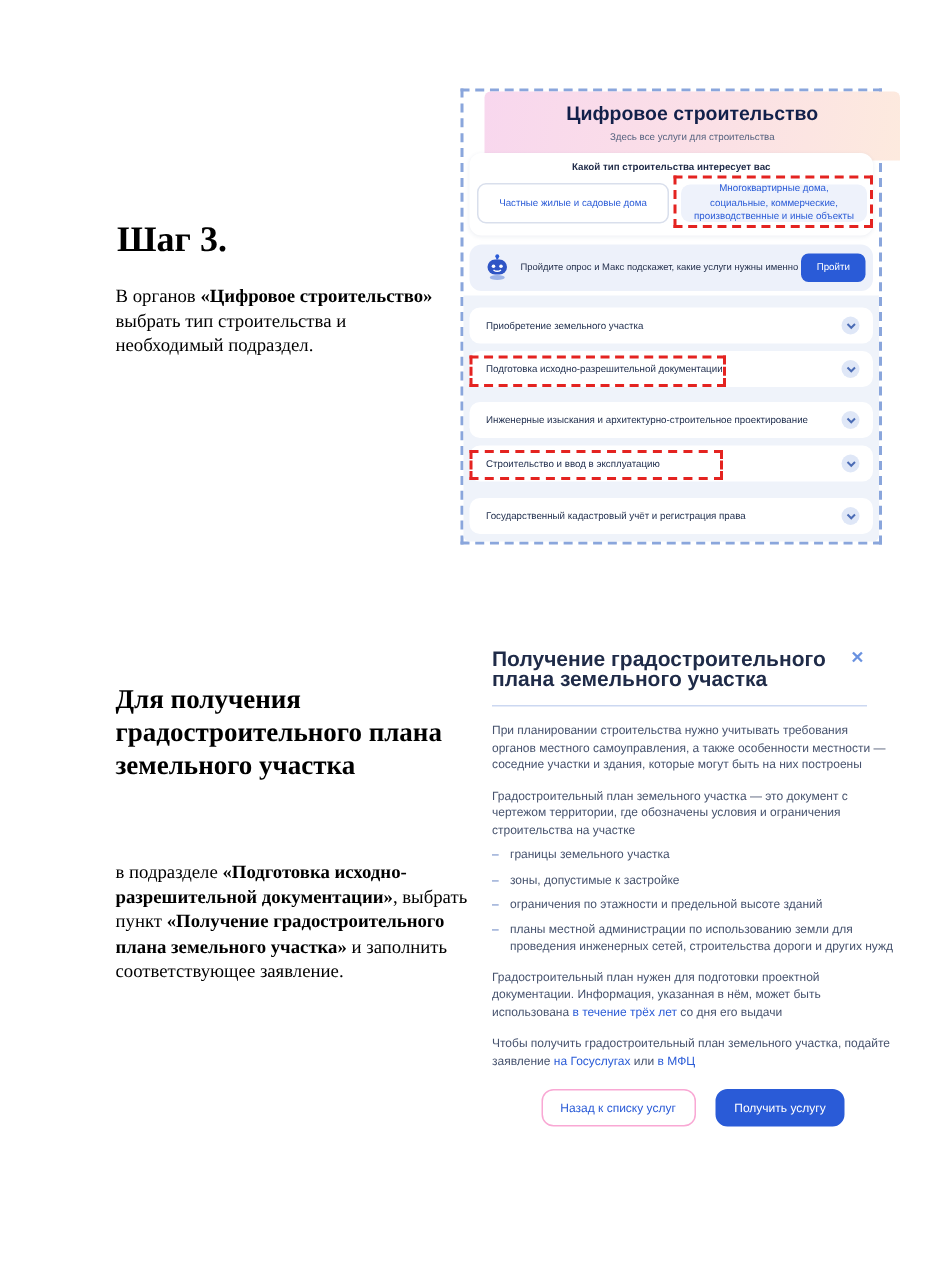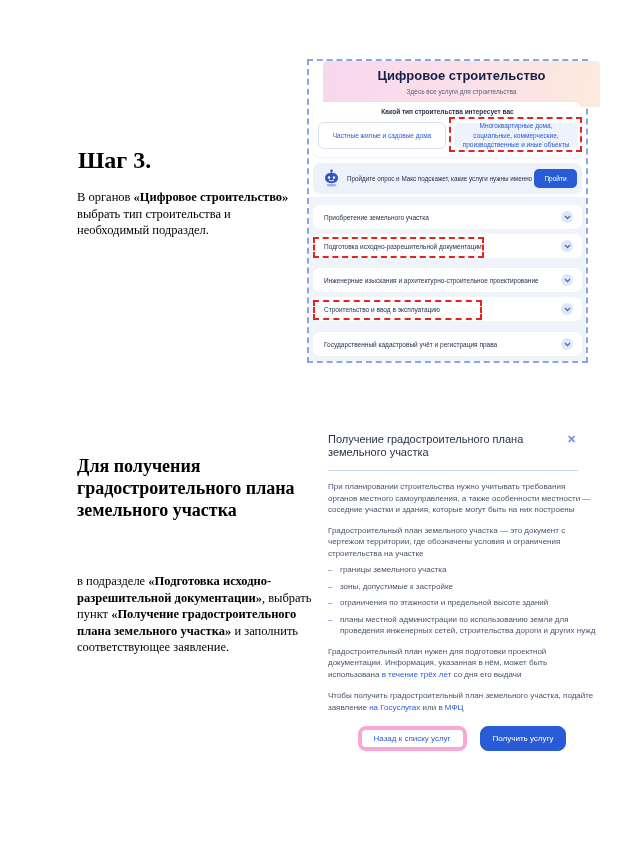--- a/index.html
+++ b/index.html
@@ -49,32 +49,32 @@
   #p1-accsection{left:0;top:136px;width:277px;height:164px;background:#eff3fa;border-radius:0 0 4px 4px;}
   .acc-row{left:4px;width:269px;height:24px;background:#fff;border-radius:7px;
            display:flex;align-items:center;box-sizing:border-box;padding:0 9px 0 11px;}
   .acc-label{flex:1;font-size:6.5px;font-weight:500;color:#22304f;}
   .chev{width:12px;height:12px;border-radius:50%;background:#dfe7f7;
         display:flex;align-items:center;justify-content:center;flex:0 0 auto;}
   #acc1{top:144px;} #acc2{top:173px;} #acc3{top:207px;} #acc4{top:236px;} #acc5{top:271px;}
 
   
   #modal{left:328px;top:433px;width:268px;color:#47536e;font-size:8px;line-height:11.5px;}
-  #modal-title{width:238px;font-size:11px;line-height:13px;font-weight:normal;color:#1f2b48;}
+  #modal-title{width:238px;font-size:14px;line-height:13px;font-weight:bold;color:#1f2b48;}
   #modal-close{position:absolute;left:239px;top:1px;color:#6a92e0;font-size:11px;font-weight:bold;cursor:pointer;}
   #modal-divider{margin-top:11px;width:250px;height:1px;background:#ccd8f1;}
   .m-p{margin-top:9px;width:268px;}
   #modal-listheader{margin-top:10px;font-weight:bold;color:#1f2b48;}
   .m-li{display:flex;margin-top:5px;}
   .m-li .dash{color:#4d6fb8;width:12px;flex:0 0 auto;}
   .m-li .li-text{flex:1;}
   #modal-buttons{margin-top:13px;display:flex;justify-content:center;gap:13px;}
   .m-btn{height:25px;border-radius:8px;font-size:8px;display:flex;align-items:center;
          justify-content:center;padding:0 12px;box-sizing:border-box;cursor:pointer;}
-  #btn-back{border:4px solid #f9a8d4;color:#2a5bd7;background:#fff;}
+  #btn-back{border:1px solid #f9a8d4;color:#2a5bd7;background:#fff;}
   #btn-get{background:#2a5bd7;color:#fff;border:1px solid #2a5bd7;}
 </style>
 </head>
 <body>
 
 <div class="abs doc-heading" id="step3-title">Шаг 3.</div>
 <div class="abs doc-para" id="step3-para"><span>В органов </span><span class="seg-bold">«Цифровое строительство»</span><span> выбрать тип строительства и необходимый подраздел.</span></div>
 
 <div class="abs" id="panel1">
   <div class="abs" id="p1-banner">

